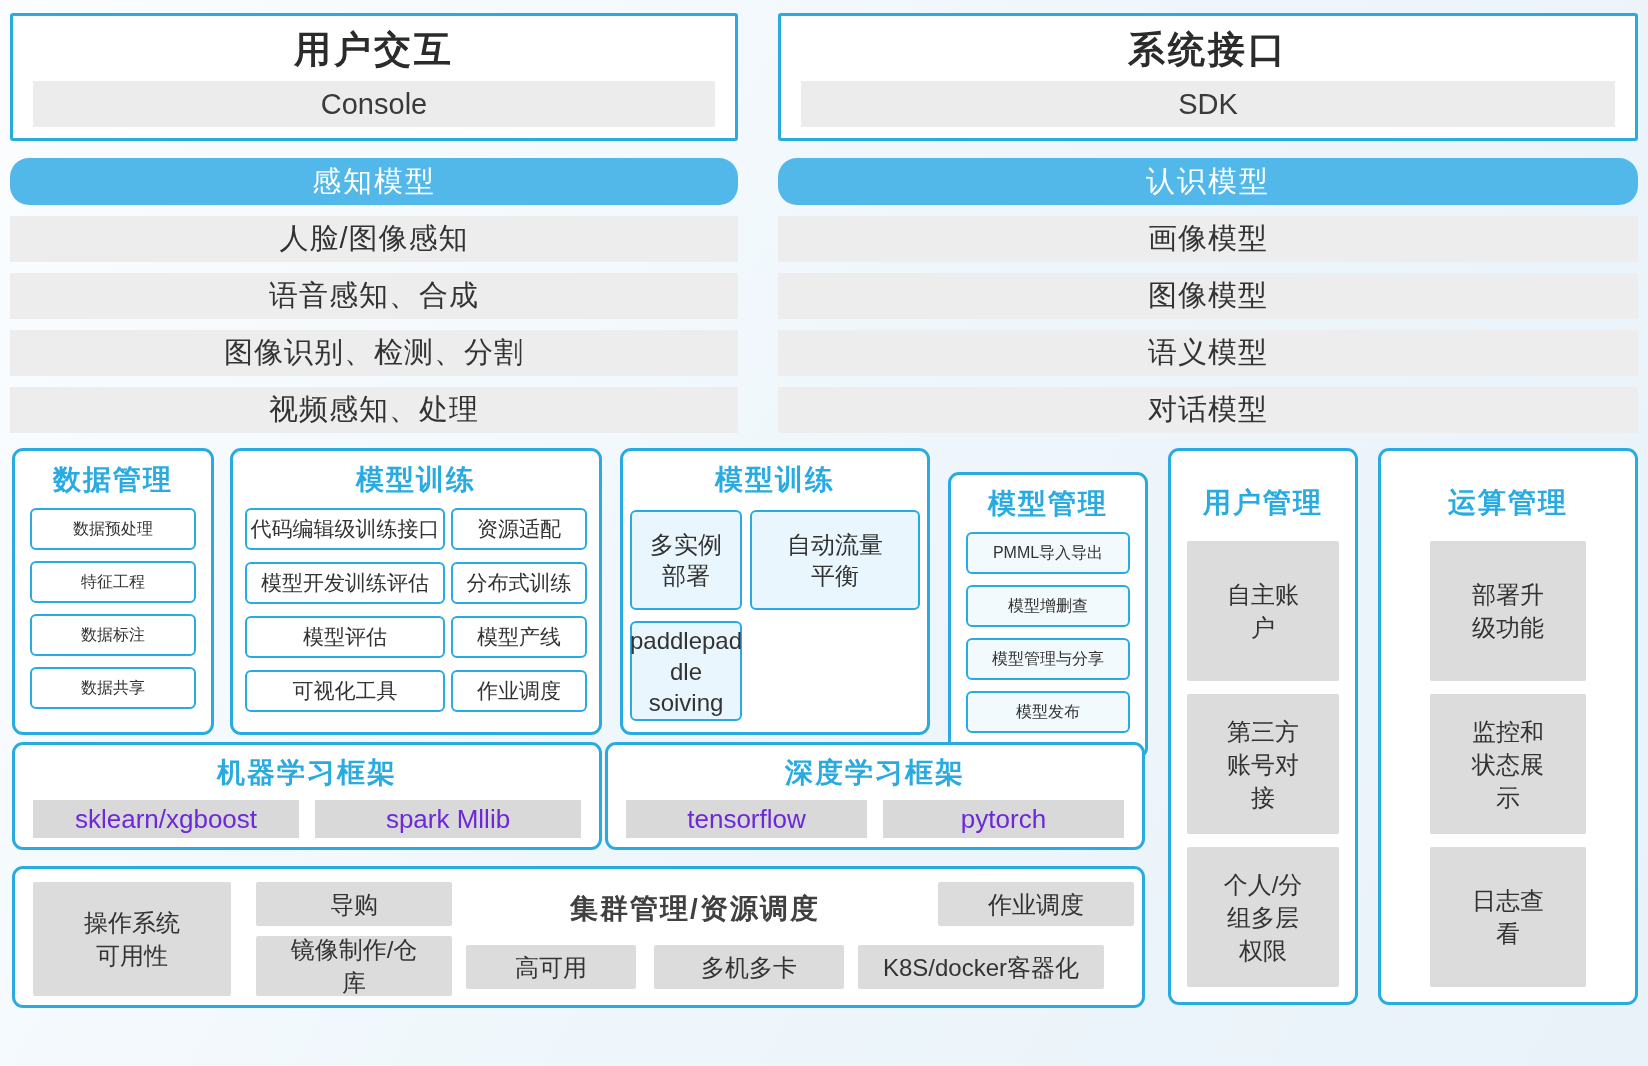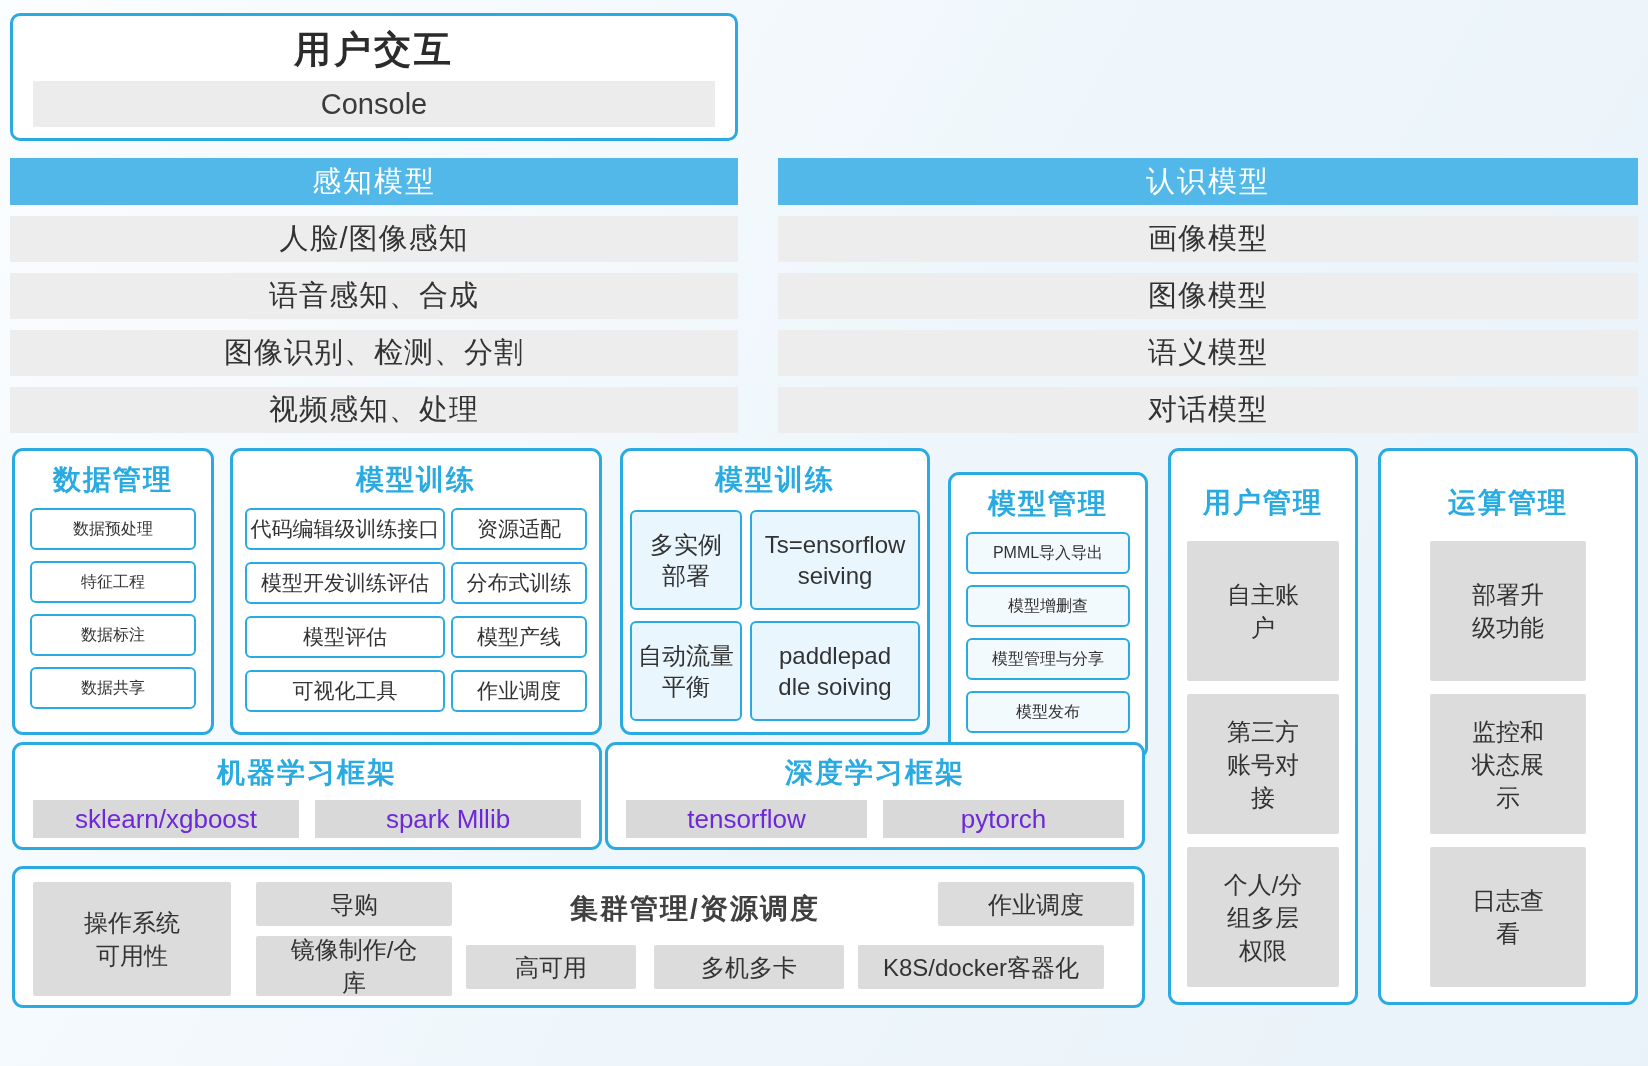--- a/index.html
+++ b/index.html
@@ -5,33 +5,33 @@
   * { margin:0; padding:0; box-sizing:border-box; }
   html,body { background:#dfeaf2; }
   body { font-family:"Liberation Sans","DejaVu Sans",sans-serif; }
   .canvas {
     position:relative; width:1648px; height:1066px; overflow:hidden;
     background:linear-gradient(120deg,#fbfdff 0%, #eef6fb 55%, #e9f2f9 100%);
   }
   
   .top-box {
     position:absolute; top:13px; height:128px;
-    background:#ffffff; border:3px solid #29abe2; border-radius:10px;
+    background:#ffffff; border:3px solid #29abe2; border-radius:3px;
     display:flex; flex-direction:column; align-items:center; padding-top:13px;
   }
   .top-title { font-size:37px; font-weight:700; color:#2b2b2b; letter-spacing:3px; line-height:42px; }
   .top-bar {
     margin-top:10px; height:46px; width:calc(100% - 40px); background:#ececec;
     display:flex; align-items:center; justify-content:center; font-size:29px; color:#3a3a3a;
   }
   
   .model-col { position:absolute; top:158px; display:flex; flex-direction:column; gap:11px; }
   .model-header {
     height:47px; background:#52b8e9; color:#ffffff; font-size:29px; letter-spacing:2px;
-    display:flex; align-items:center; justify-content:center;
+    display:flex; align-items:center; justify-content:center;border-radius:19px;
   }
   .model-row {
     height:46px; background:#ededed; color:#333333; font-size:29px; letter-spacing:1px;
     display:flex; align-items:center; justify-content:center;
   }
   
   .panel {
     position:absolute; background:#ffffff; border:3px solid #29abe2; border-radius:11px;
   }
   .panel-title {
@@ -77,20 +77,24 @@
 </head>
 <body>
 
 <div class="canvas">
 
   <section class="top-box" style="left:10px;width:728px;">
     <div class="top-title">用户交互</div>
     <div class="top-bar">Console</div>
   </section>
 
+  <section class="top-box" style="left:778px;width:860px;">
+    <div class="top-title">系统接口</div>
+    <div class="top-bar">SDK</div>
+  </section>
 
   <section class="model-col" style="left:10px;width:728px;">
     <div class="model-header">感知模型</div>
     <div class="model-row">人脸/图像感知</div>
     <div class="model-row">语音感知、合成</div>
     <div class="model-row">图像识别、检测、分割</div>
     <div class="model-row">视频感知、处理</div>
   </section>
 
   <section class="model-col" style="left:778px;width:860px;">
@@ -123,22 +127,20 @@
       <div class="chip small">可视化工具</div>
       <div class="chip small">作业调度</div>
     </div>
   </section>
 
   <section class="panel" style="left:620px;top:448px;width:310px;height:287px;">
     <div class="panel-title">模型训练</div>
     <div class="grid-b">
       <div class="chip tint multiline">多实例
 部署</div>
-      <div class="chip tint multiline">Ts=ensorflow
-seiving</div>
       <div class="chip tint multiline">自动流量
 平衡</div>
       <div class="chip tint multiline">paddlepad
 dle soiving</div>
     </div>
   </section>
 
   <section class="panel" style="left:948px;top:448px;width:200px;height:287px;margin-top:24px;">
     <div class="panel-title">模型管理</div>
     <div class="v-stack">

